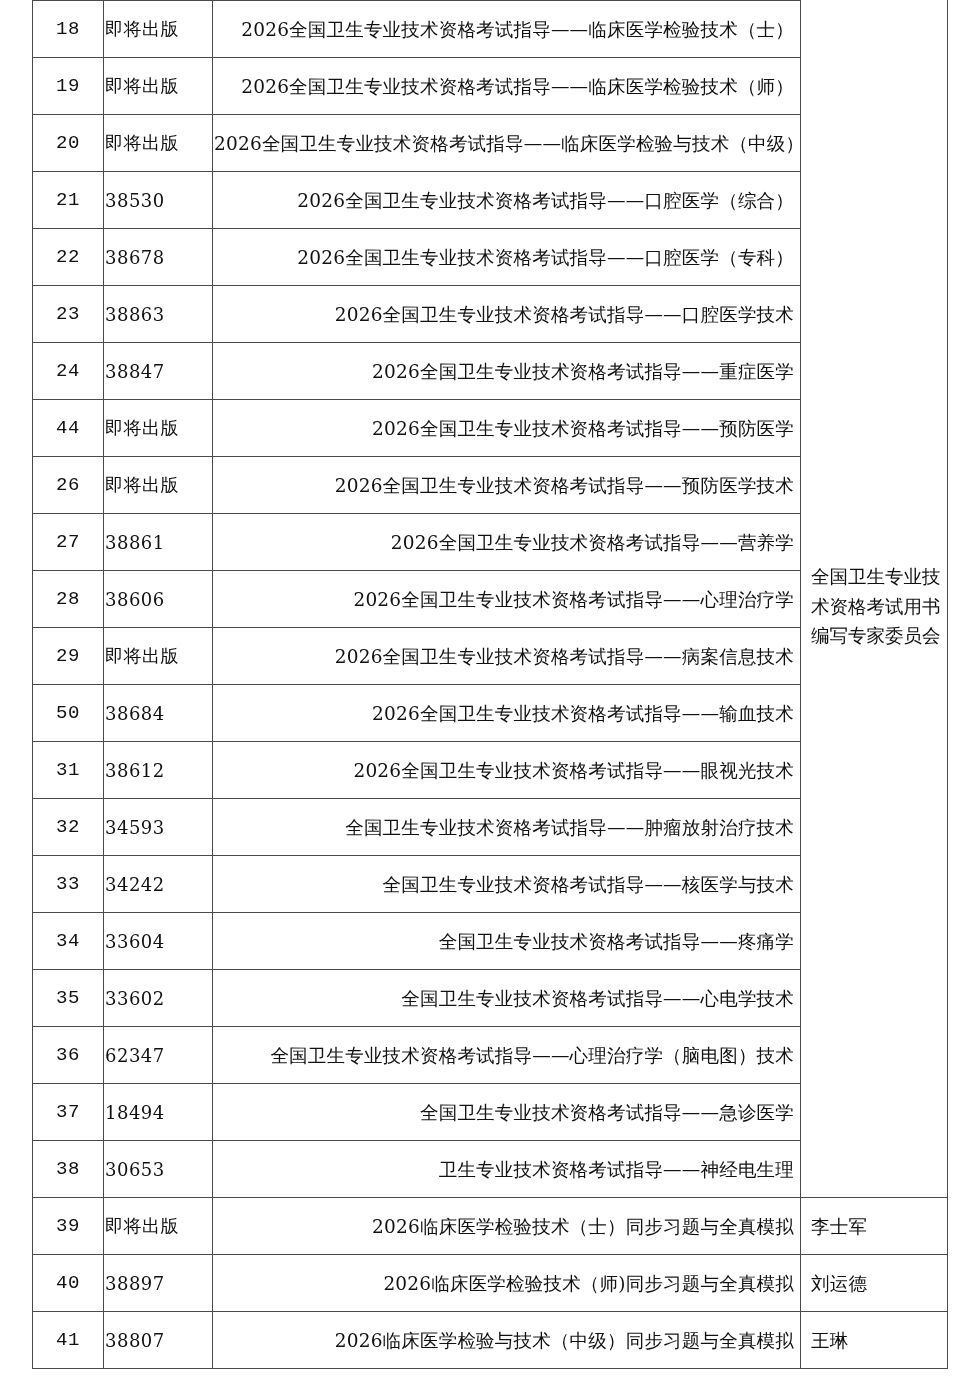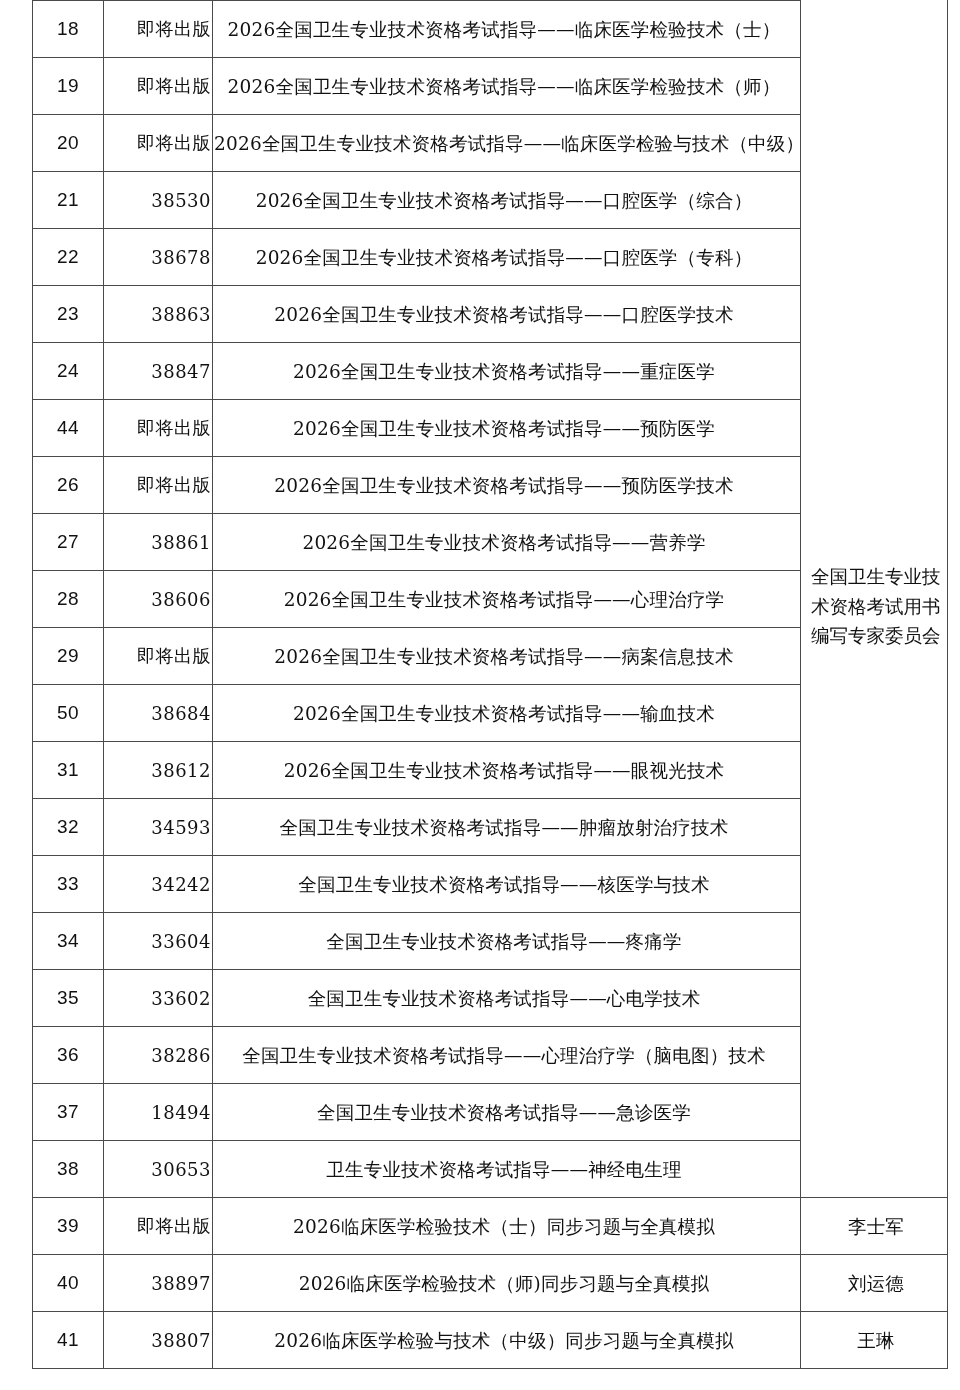--- a/index.html
+++ b/index.html
@@ -41,45 +41,45 @@
     border: 1px solid #4a4a4a;
     height: 57px;
     box-sizing: border-box;
     vertical-align: middle;
     background: #ffffff;
   }
 
   .cell-index {
     text-align: center;
     font-size: 19px;
-    font-family: Liberation Sans, sans-serif;
+    font-family: Liberation Mono, monospace;
     color: #111111;
     letter-spacing: 0.5px;
   }
 
   .cell-isbn {
+    text-align: left;
+    font-size: 18px;
+    font-family: "DejaVu Serif", "Liberation Serif", serif;
+    color: #111111;
+    letter-spacing: 0.5px;
+  }
+
+  .cell-title {
     text-align: right;
-    font-size: 18px;
-    font-family: "DejaVu Serif", "Liberation Serif", serif;
-    color: #111111;
-    letter-spacing: 0.5px;
-  }
-
-  .cell-title {
-    text-align: center;
     padding-right: 6px;
     font-size: 18.5px;
     font-family: "DejaVu Serif", "Liberation Serif", serif;
     color: #111111;
     white-space: nowrap;
     letter-spacing: 0.2px;
   }
 
   .cell-author {
-    text-align: center;
+    text-align: left;
     padding-left: 10px;
     padding-right: 6px;
     font-size: 18.5px;
     font-family: Liberation Sans, sans-serif;
     color: #111111;
     letter-spacing: 0.2px;
   }
 
   
   .cell-author-merged {
@@ -227,21 +227,21 @@
       </tr>
 
       <tr>
         <td class="cell-index">35</td>
         <td class="cell-isbn">33602</td>
         <td class="cell-title">全国卫生专业技术资格考试指导——心电学技术</td>
       </tr>
 
       <tr>
         <td class="cell-index">36</td>
-        <td class="cell-isbn">38286</td>
+        <td class="cell-isbn">62347</td>
         <td class="cell-title">全国卫生专业技术资格考试指导——心理治疗学（脑电图）技术</td>
       </tr>
 
       <tr>
         <td class="cell-index">37</td>
         <td class="cell-isbn">18494</td>
         <td class="cell-title">全国卫生专业技术资格考试指导——急诊医学</td>
       </tr>
 
       <tr>

